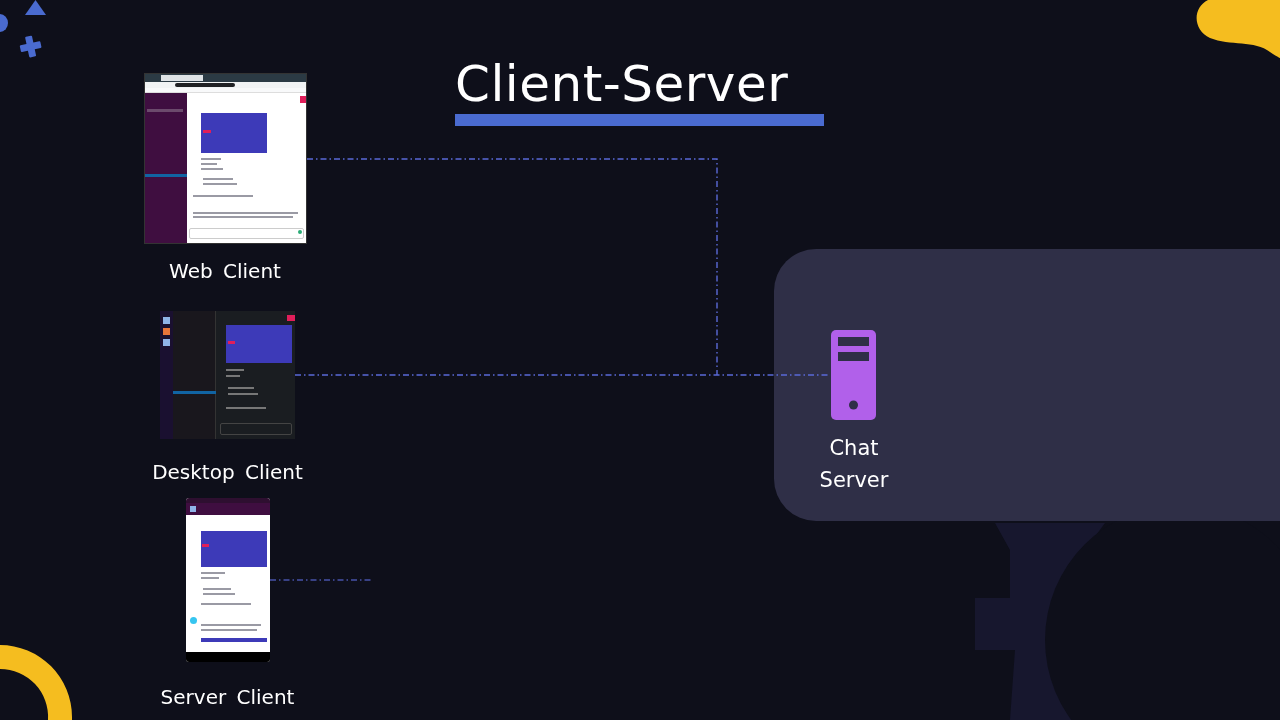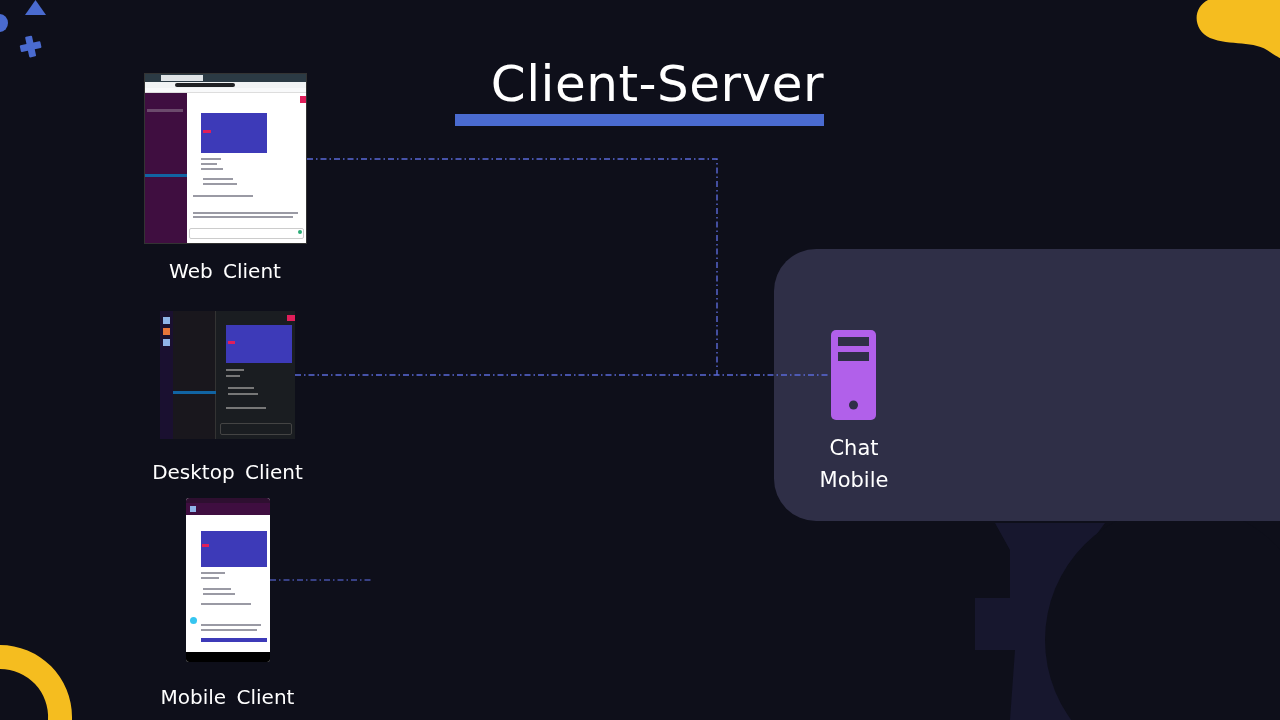--- a/index.html
+++ b/index.html
@@ -10,21 +10,21 @@
     position: relative;
     color: #ffffff;
   }
 
   
   #deco-svg { position: absolute; left: 0; top: 0; width: 1280px; height: 720px; }
 
   
   .title {
     position: absolute; left: 455px; top: 55px; width: 369px;
-    text-align: right; font-size: 50px; color: #ffffff; letter-spacing: 0.5px;
+    text-align: left; font-size: 50px; color: #ffffff; letter-spacing: 0.5px;
     font-family: "DejaVu Sans", sans-serif; font-weight: normal;
   }
   .title-bar {
     position: absolute; left: 455px; top: 114px; width: 369px; height: 12px;
     background: #4a6bd0;
   }
 
   
   .server-panel {
     position: absolute; left: 774px; top: 249px; width: 520px; height: 272px;
@@ -93,21 +93,21 @@
 </svg>
 
 <svg class="server-icon" viewBox="0 0 45 90">
   <rect x="0" y="0" width="45" height="90" rx="5" fill="#b160ea"></rect>
   <rect x="7" y="7" width="31" height="9" fill="#2f2f47"></rect>
   <rect x="7" y="22" width="31" height="9" fill="#2f2f47"></rect>
   <circle cx="22.5" cy="75" r="4.5" fill="#2f2f47"></circle>
 </svg>
 <div class="server-label">
   <div>Chat</div>
-  <div>Mobile</div>
+  <div>Server</div>
 </div>
 
 <div class="thumb web-thumb">
   <div class="bar" style="left:0;top:0;width:163px;height:8px;background:#2b3a44;"></div>
   <div class="bar" style="left:16px;top:1px;width:42px;height:6px;background:#dfe3e6;"></div>
   <div class="bar" style="left:0;top:8px;width:163px;height:6px;background:#f1f3f4;"></div>
   <div class="bar" style="left:30px;top:9px;width:60px;height:4px;background:#202124;border-radius:2px;"></div>
   <div class="bar" style="left:0;top:14px;width:163px;height:5px;background:#f8f9fa;border-bottom:1px solid #ddd;"></div>
   <div class="bar" style="left:0;top:19px;width:42px;height:152px;background:#3f0e40;"></div>
   <div class="bar" style="left:2px;top:35px;width:36px;height:3px;background:#6b4a6c;"></div>
@@ -157,13 +157,13 @@
   <div class="txt-line" style="left:15px;top:79px;width:18px;"></div>
   <div class="txt-line" style="left:17px;top:90px;width:28px;"></div>
   <div class="txt-line" style="left:17px;top:95px;width:32px;"></div>
   <div class="txt-line" style="left:15px;top:105px;width:50px;"></div>
   <div class="bar" style="left:4px;top:119px;width:7px;height:7px;background:#36c5f0;border-radius:50%;"></div>
   <div class="txt-line" style="left:15px;top:126px;width:60px;"></div>
   <div class="txt-line" style="left:15px;top:131px;width:56px;"></div>
   <div class="bar" style="left:15px;top:140px;width:66px;height:4px;background:#3d3ab8;"></div>
   <div class="bar" style="left:0;top:154px;width:84px;height:10px;background:#000;"></div>
 </div>
-<div class="client-label" style="left:140px;top:685px;width:175px;">Mobile  Client</div>
+<div class="client-label" style="left:140px;top:685px;width:175px;">Server  Client</div>
 
 </body></html>

